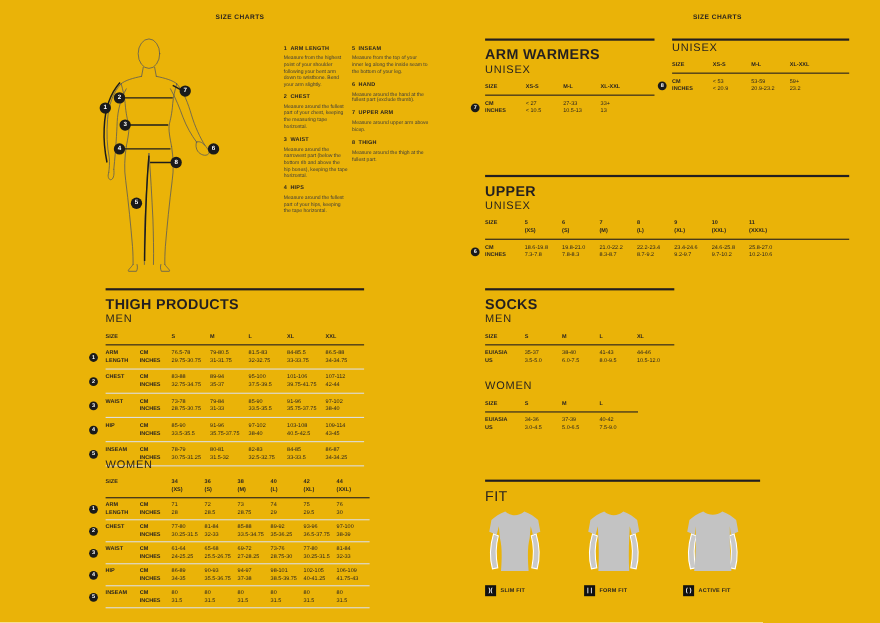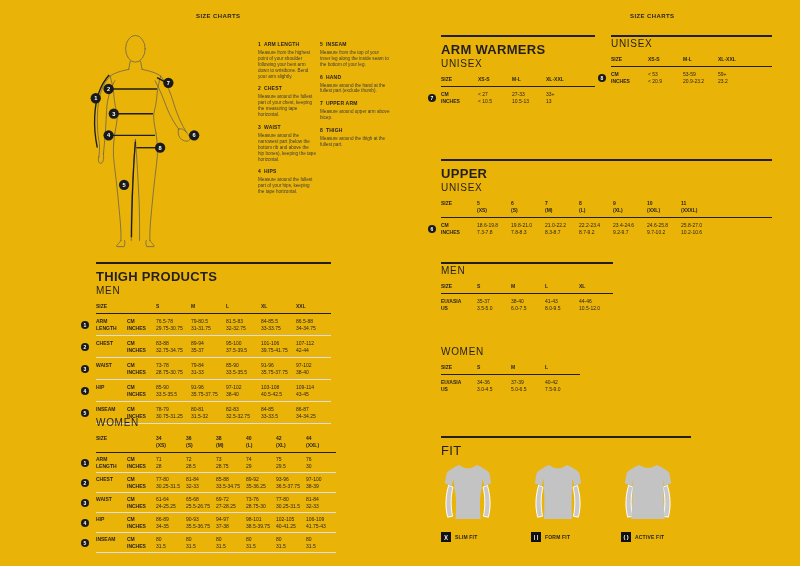--- a/index.html
+++ b/index.html
@@ -706,20 +706,21 @@
         </div>
         <div class="t-col">
           <div>80</div>
           <div>31.5</div>
         </div>
       </div>
       <div class="t-rule-light"></div>
     </div>
   <div id="t-socks-men" class="table">
       <div class="t-rule-top"></div>
+      <div class="t-title">SOCKS</div>
       <div class="t-sub">MEN</div>
       <div class="t-row t-head">
         <div class="t-gutter"></div>
         <div class="t-unit">SIZE</div>
         <div class="t-col">
           <div>S</div>
         </div>
         <div class="t-col">
           <div>M</div>
         </div>

